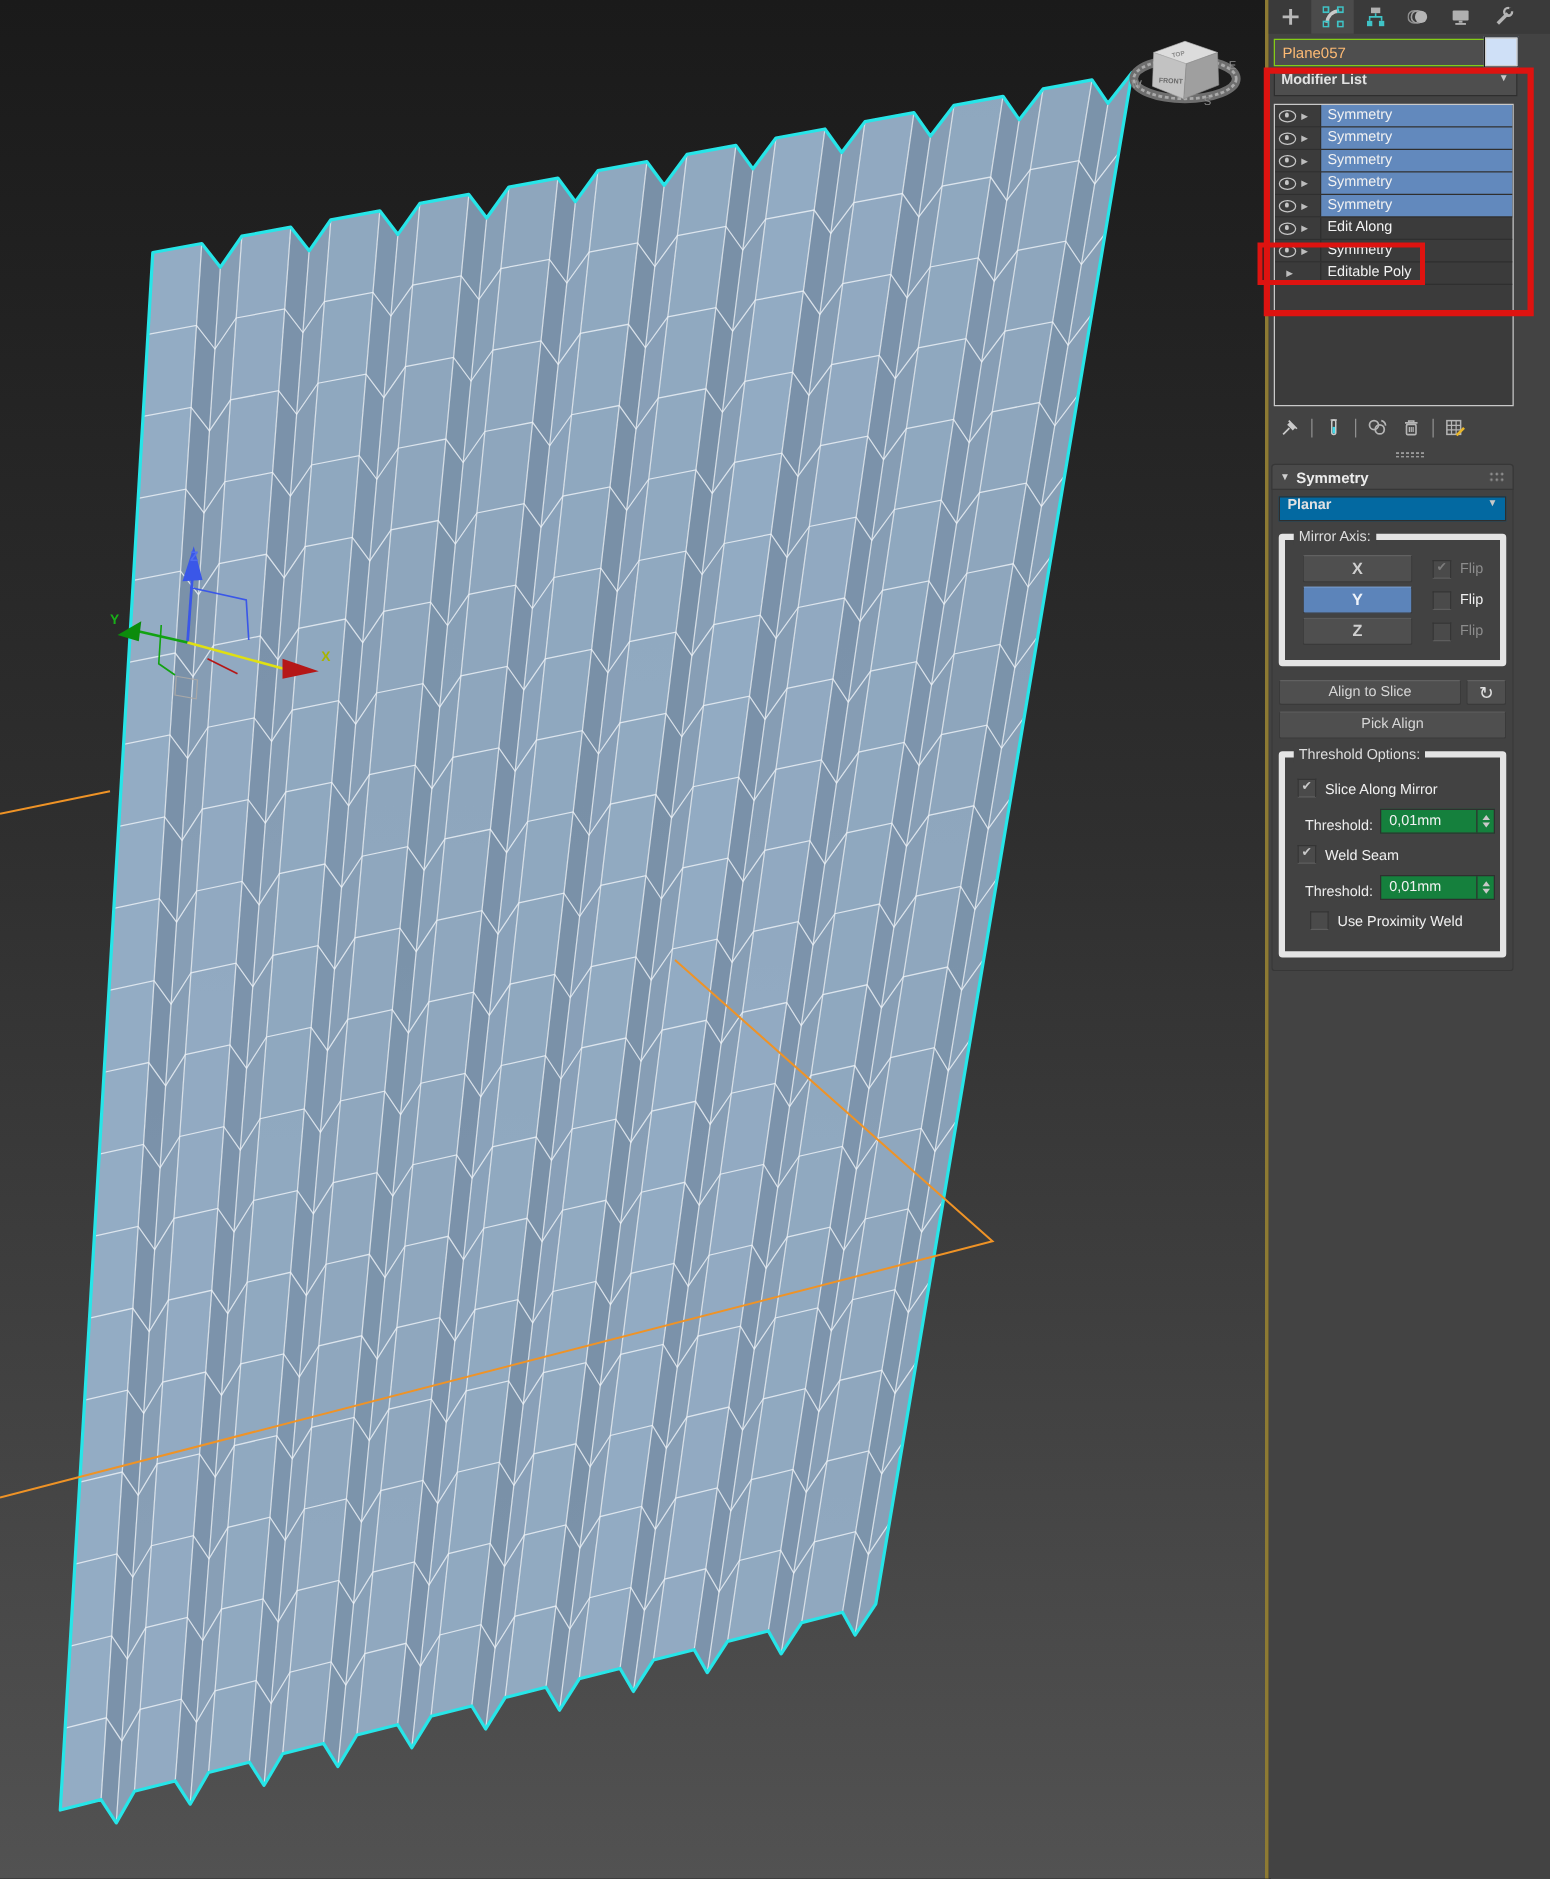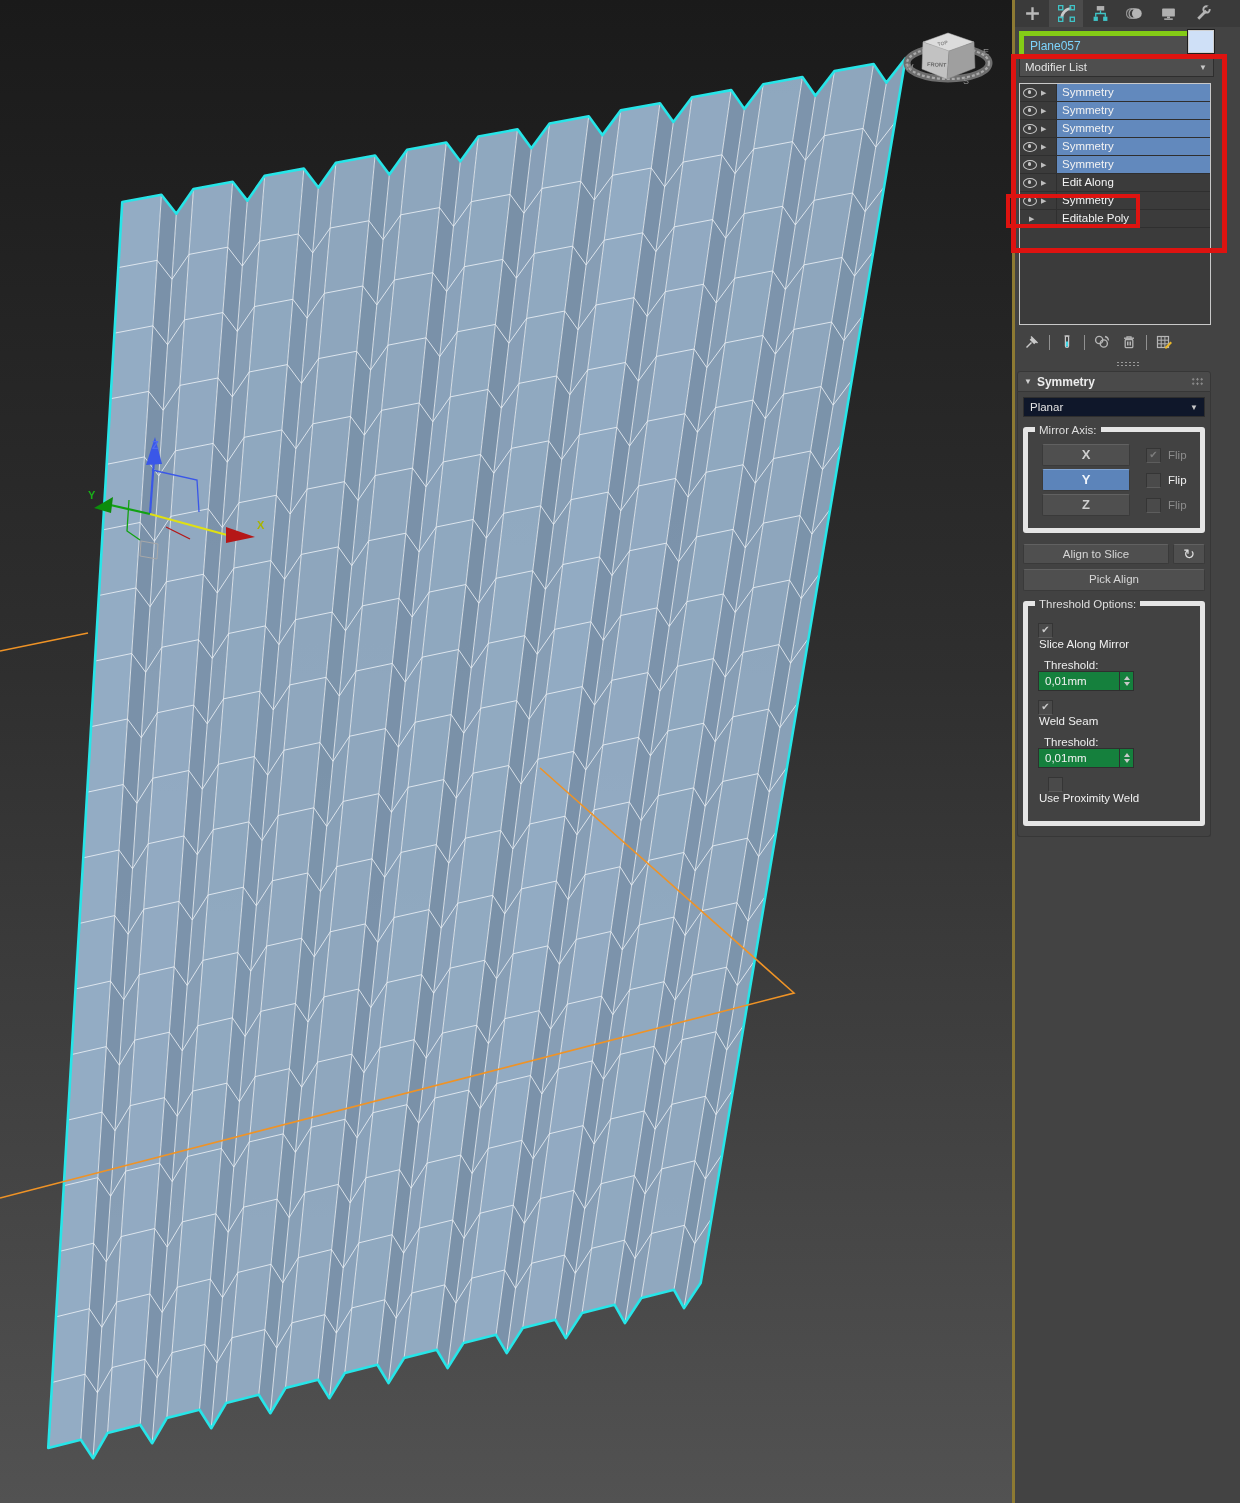--- a/index.html
+++ b/index.html
@@ -9,26 +9,26 @@
   .gold-divider{position:absolute;left:1012px;top:0;width:3px;height:1503px;background:#8d7a33;}
   .panel{position:absolute;left:1015px;top:0;width:225px;height:1503px;background:#434343;color:#dcdcdc;font-size:11.5px;}
 
   
   .tabs{position:absolute;left:0;top:0;right:0;height:27px;background:#3a3a3a;display:flex;}
   .tab{width:34px;height:27px;display:flex;align-items:center;justify-content:center;}
   .tab.active{background:#4b4b4b;}
 
   
   .objname{position:absolute;left:4px;top:31px;width:162px;height:20px;background:#4e4e4e;
-           border:5px solid #84cc16;color:#7dd3fc;font-size:12px;line-height:20px;padding-left:6px;}
+           border:1px solid #84cc16;color:#fdba74;font-size:12px;line-height:20px;padding-left:6px;}
   .swatch{position:absolute;left:172px;top:29px;width:26px;height:23px;border:1px solid #1e1e1e;
           outline:1px solid #cfcfcf;outline-offset:-2px;}
 
   
-  .dropdown{background:#4e4e4e;border:1px solid #2e2e2e;display:flex;align-items:center;color:#e2e2e2;}
+  .dropdown{background:#4e4e4e;border:1px solid #2e2e2e;display:flex;color:#e2e2e2;font-weight:bold;}
   .dd-modlist{position:absolute;left:4px;top:57px;width:188px;height:18px;padding-left:5px;}
   .dd-arrow{margin-left:auto;margin-right:6px;font-size:8px;color:#c8c8c8;}
 
   
   .stack{position:absolute;left:4px;top:83px;width:190px;height:240px;background:#3b3b3b;border:1px solid #c9c9c9;overflow:hidden;}
   .srow{height:17px;display:flex;align-items:stretch;border-bottom:1px solid #2f2f2f;}
   .cellicons{width:36px;display:flex;align-items:center;background:#3b3b3b;border-right:1px solid #2f2f2f;}
   .eye{width:12px;height:8px;border:1px solid #c6c6c6;border-radius:50%;position:relative;margin-left:3px;}
   .eye::after{content:"";position:absolute;left:3.5px;top:1.5px;width:3.5px;height:3.5px;border-radius:50%;background:#c6c6c6;}
   .tri{font-size:7px;color:#bdbdbd;margin-left:4px;}
@@ -47,21 +47,21 @@
   
   .rollout{position:absolute;left:2px;top:371px;width:194px;}
   .ro-head{height:19px;background:#4a4a4a;border:1px solid #373737;border-radius:3px 3px 0 0;
            display:flex;align-items:center;}
   .ro-head .arrow{font-size:8px;color:#d0d0d0;margin:0 5px 0 6px;}
   .ro-title{font-weight:bold;font-size:12px;color:#ececec;}
   .grip{margin-left:auto;margin-right:6px;width:13px;height:9px;
         background-image:radial-gradient(#8e8e8e 1px, transparent 1.2px);background-size:4.3px 4.5px;}
   .ro-body{background:#424242;border:1px solid #373737;border-top:none;border-radius:0 0 3px 3px;padding:5px 3px 10px;}
 
-  .dd-planar{height:18px;margin:0 2px 2px;padding-left:6px;background:#0f172a;}
+  .dd-planar{height:18px;margin:0 2px 2px;padding-left:6px;background:#0369a1;}
 
   .group{position:relative;border:5px solid #e5e5e5;border-radius:3px;margin:10px 2px 0;padding:8px 4px 8px;}
   .group-label{position:absolute;top:-8px;left:7px;background:#424242;padding:0 4px;color:#dedede;font-size:11.5px;}
 
   .axisrow{display:flex;align-items:center;height:20px;margin:5px 0;}
   .axisbtn{width:86px;height:20px;margin-left:10px;background:#4f4f4f;border:1px solid #3a3a3a;border-top-color:#616161;
            border-radius:2px;color:#cfcfcf;font-weight:bold;font-size:13px;text-align:center;line-height:19px;}
   .axisbtn.active{background:#5c84ba;color:#eef3fa;border-top-color:#7fa3d2;}
   .cb{width:13px;height:13px;background:#4a4a4a;border:1px solid #353535;border-bottom-color:#5d5d5d;
       margin-left:16px;display:inline-block;text-align:center;line-height:12px;font-size:10px;color:#c9c9c9;flex:none;}
@@ -70,21 +70,21 @@
   .cblabel{margin-left:7px;color:#f0f0f0;}
   .cblabel.dim{color:#8d8d8d;}
 
   .btn{background:#4f4f4f;border:1px solid #3a3a3a;border-top-color:#616161;border-radius:2px;
        color:#d6d6d6;text-align:center;font-size:11.5px;}
   .alignrow{display:flex;margin:11px 2px 0;height:20px;}
   .btn-align{flex:1;line-height:19px;}
   .btn-rotate{width:30px;margin-left:4px;font-size:14px;line-height:18px;color:#e0e0e0;}
   .btn-pick{display:block;margin:5px 2px 0;height:20px;line-height:19px;}
 
-  .optrow{display:flex;align-items:flex-start;margin:9px 0;flex-direction:column;}
+  .optrow{display:flex;align-items:flex-end;margin:9px 0;}
   .optrow .cb{margin-left:6px;}
   .optrow.indent .cb{margin-left:16px;}
   .thlabel{margin-left:12px;color:#ececec;}
   .spinfield{margin-left:6px;width:94px;height:18px;background:#15803d;border:1px solid #2f2f2f;
              display:flex;align-items:center;position:relative;}
   .spinval{flex:1;padding-left:6px;color:#f2f2f2;font-size:11.5px;}
   .spin{width:13px;height:100%;border-left:1px solid #2f2f2f;display:flex;flex-direction:column;
         align-items:center;justify-content:center;gap:2px;}
   .spin i{width:0;height:0;border-left:3.5px solid transparent;border-right:3.5px solid transparent;}
   .spin .up{border-bottom:4px solid #c9c9c9;}

